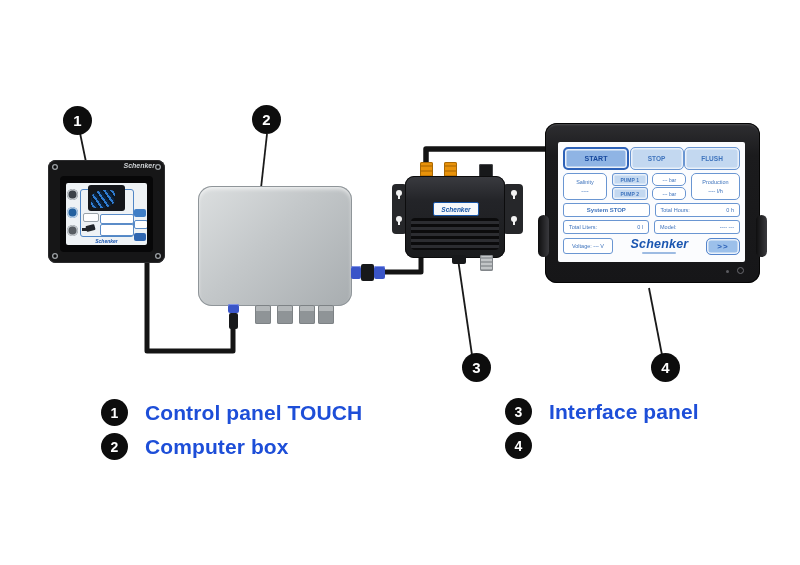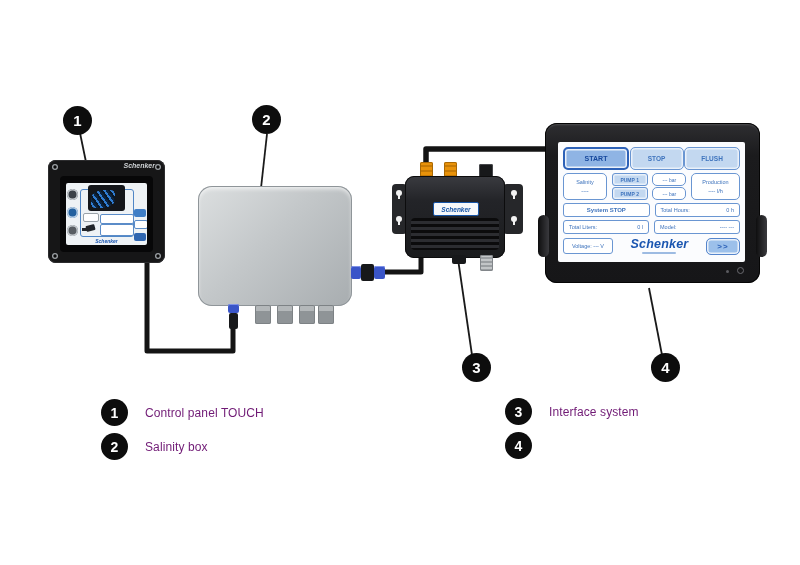--- a/index.html
+++ b/index.html
@@ -11,21 +11,21 @@
   svg.wires{position:absolute;left:0;top:0;z-index:1;}
   .device{z-index:2;}
   .callout{
     z-index:3;width:29px;height:29px;border-radius:50%;background:#0d0d0d;
     color:#fff;font-weight:bold;font-size:15px;display:flex;align-items:center;justify-content:center;
   }
   
   .legend-row{z-index:3;display:flex;align-items:center;gap:17px;}
   .legend-dot{width:27px;height:27px;border-radius:50%;background:#0d0d0d;color:#fff;
     font-weight:bold;font-size:14px;display:flex;align-items:center;justify-content:center;flex:0 0 auto;}
-  .legend-label{font-size:12px;font-weight:normal;color:#701a75;letter-spacing:.1px;}
+  .legend-label{font-size:21px;font-weight:bold;color:#1d4ed8;letter-spacing:.1px;}
   
   .cp{left:48px;top:160px;width:117px;height:103px;background:#161617;border-radius:8px;
       box-shadow:inset 0 0 0 1px #2c2c2e;}
   .cp-screw{position:absolute;width:6px;height:6px;border-radius:50%;background:#0a0a0a;
       box-shadow:inset 0 0 0 1.3px #9ea2a6;}
   .cp-brand{position:absolute;right:10px;top:2px;font-style:italic;font-weight:bold;
       font-size:7px;color:#cfd3d6;}
   .cp-bezel{position:absolute;left:12px;top:16px;width:93px;height:76px;background:#070708;border-radius:4px;}
   .cp-display{position:absolute;left:6px;top:7px;width:81px;height:62px;background:#eef2f5;border-radius:2px;overflow:hidden;}
   .cp-circle{position:absolute;width:11px;height:11px;border-radius:50%;}
@@ -233,23 +233,23 @@
     <div class="bezel-dot" style="width:3px;height:3px;right:31px;bottom:10px;"></div>
     <div class="sensor-ring" style="right:16px;bottom:9px;"></div>
   </div>
 
   <div class="abs legend-row" style="left:101px;top:399px;">
     <div class="legend-dot">1</div>
     <div class="legend-label">Control panel TOUCH</div>
   </div>
   <div class="abs legend-row" style="left:101px;top:433px;">
     <div class="legend-dot">2</div>
-    <div class="legend-label">Salinity box</div>
+    <div class="legend-label">Computer box</div>
   </div>
   <div class="abs legend-row" style="left:505px;top:398px;">
     <div class="legend-dot">3</div>
-    <div class="legend-label">Interface system</div>
+    <div class="legend-label">Interface panel</div>
   </div>
   <div class="abs legend-row" style="left:505px;top:432px;">
     <div class="legend-dot">4</div>
   </div>
 
 </div>
 
 </body></html>

